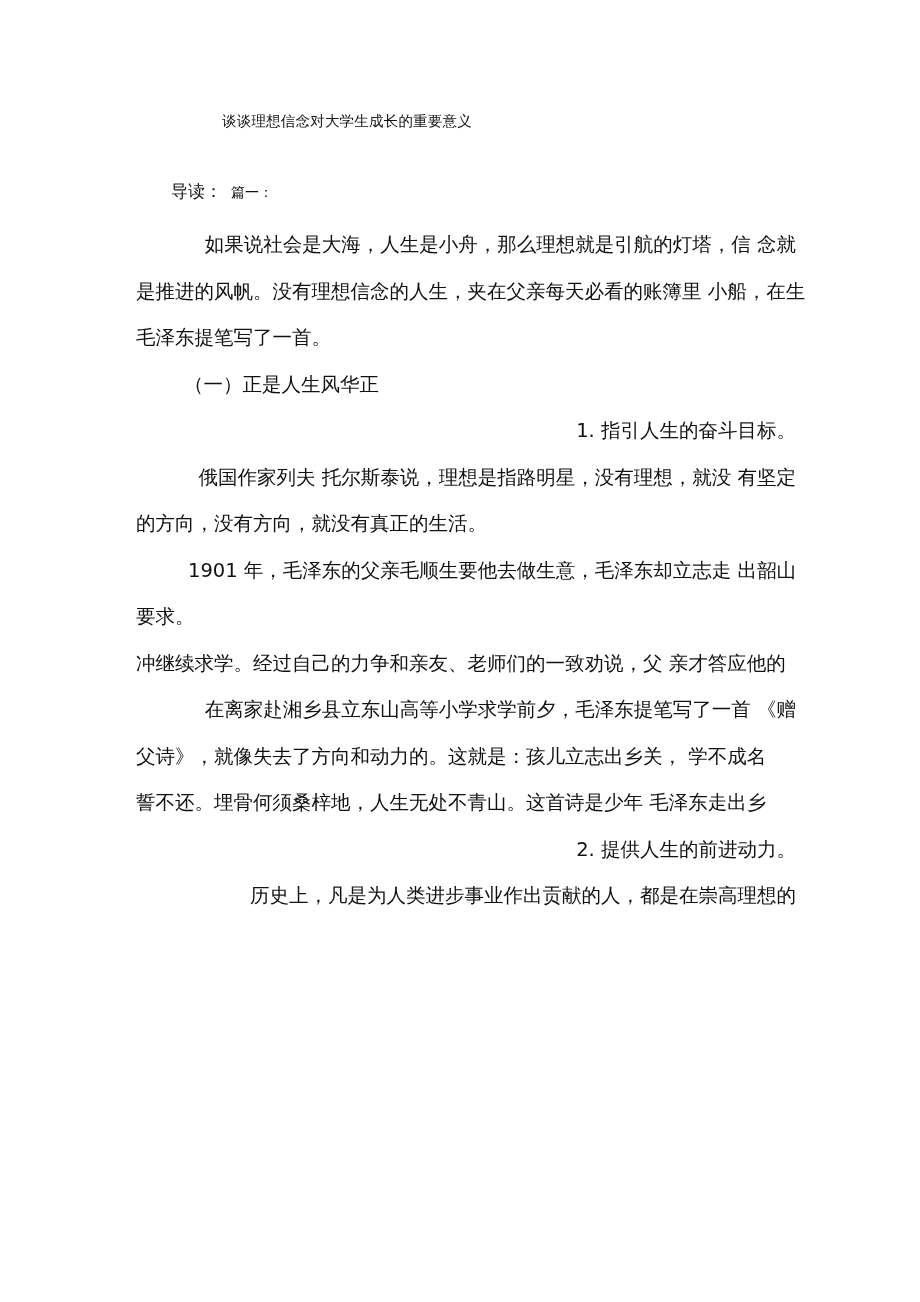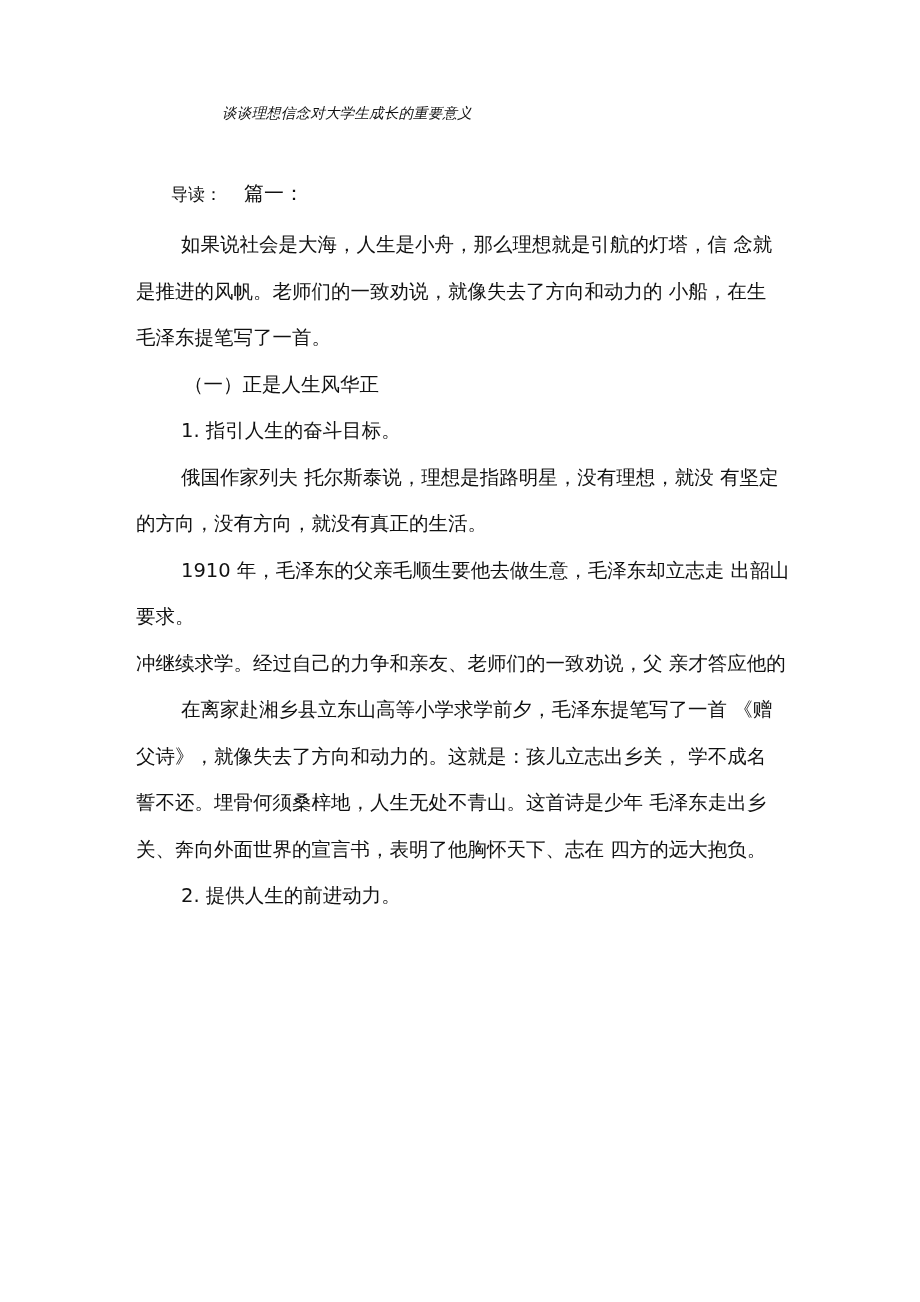--- a/index.html
+++ b/index.html
@@ -1,45 +1,45 @@
 <!DOCTYPE html>
 <html><head>
 <meta charset="utf-8">
 <style>
   html, body { margin: 0; padding: 0; background: #ffffff; }
   body { width: 920px; height: 1302px; position: relative; overflow: hidden;
          font-family: "DejaVu Sans", "Liberation Sans", sans-serif; color: #111; }
   .page { position: absolute; left: 0; top: 0; width: 920px; height: 1302px; }
-  .title { position: absolute; left: 222px; top: 104px; font-size: 14.5px; letter-spacing: 0.2px; white-space: nowrap; font-style: italic; }
+  .title { position: absolute; left: 222px; top: 112px; font-size: 14.5px; letter-spacing: 0.2px; white-space: nowrap; }
   .lead { position: absolute; left: 171px; top: 180px; white-space: nowrap; }
   .lead .lbl { font-size: 17px; }
-  .lead .sec { font-size: 20px; margin-left: 22px; }
+  .lead .sec { font-size: 14px; margin-left: 9px; }
   .body { position: absolute; left: 136px; top: 222px; width: 660px; font-size: 19.5px; line-height: 46.5px; }
   .line { white-space: nowrap; height: 46.5px; }
-  .ind { padding-left: 45px; }
+  .ind { padding-left: 45px; text-align: right; }
   .ind2 { padding-left: 48px; }
 </style>
 </head>
 <body>
 
 <div class="page">
   <div class="title">谈谈理想信念对大学生成长的重要意义</div>
   <div class="lead">
     <span class="lbl">导读：</span><span class="sec">篇一：</span>
   </div>
   <div class="body">
     <div class="line ind">如果说社会是大海，人生是小舟，那么理想就是引航的灯塔，信  念就</div>
-    <div class="line">是推进的风帆。老师们的一致劝说，就像失去了方向和动力的  小船，在生</div>
+    <div class="line">是推进的风帆。没有理想信念的人生，夹在父亲每天必看的账簿里  小船，在生</div>
     <div class="line">毛泽东提笔写了一首。</div>
     <div class="line ind2">（一）正是人生风华正</div>
     <div class="line ind">1.  指引人生的奋斗目标。</div>
     <div class="line ind">俄国作家列夫  托尔斯泰说，理想是指路明星，没有理想，就没  有坚定</div>
     <div class="line">的方向，没有方向，就没有真正的生活。</div>
-    <div class="line ind">1910 年，毛泽东的父亲毛顺生要他去做生意，毛泽东却立志走  出韶山</div>
+    <div class="line ind">1901 年，毛泽东的父亲毛顺生要他去做生意，毛泽东却立志走  出韶山</div>
     <div class="line">要求。</div>
     <div class="line">冲继续求学。经过自己的力争和亲友、老师们的一致劝说，父  亲才答应他的</div>
     <div class="line ind">在离家赴湘乡县立东山高等小学求学前夕，毛泽东提笔写了一首  《赠</div>
     <div class="line">父诗》，就像失去了方向和动力的。这就是：孩儿立志出乡关，  学不成名</div>
     <div class="line">誓不还。埋骨何须桑梓地，人生无处不青山。这首诗是少年  毛泽东走出乡</div>
-    <div class="line">关、奔向外面世界的宣言书，表明了他胸怀天下、志在  四方的远大抱负。</div>
     <div class="line ind">2.  提供人生的前进动力。</div>
+    <div class="line ind">历史上，凡是为人类进步事业作出贡献的人，都是在崇高理想的</div>
   </div>
 </div>
 
 </body></html>

